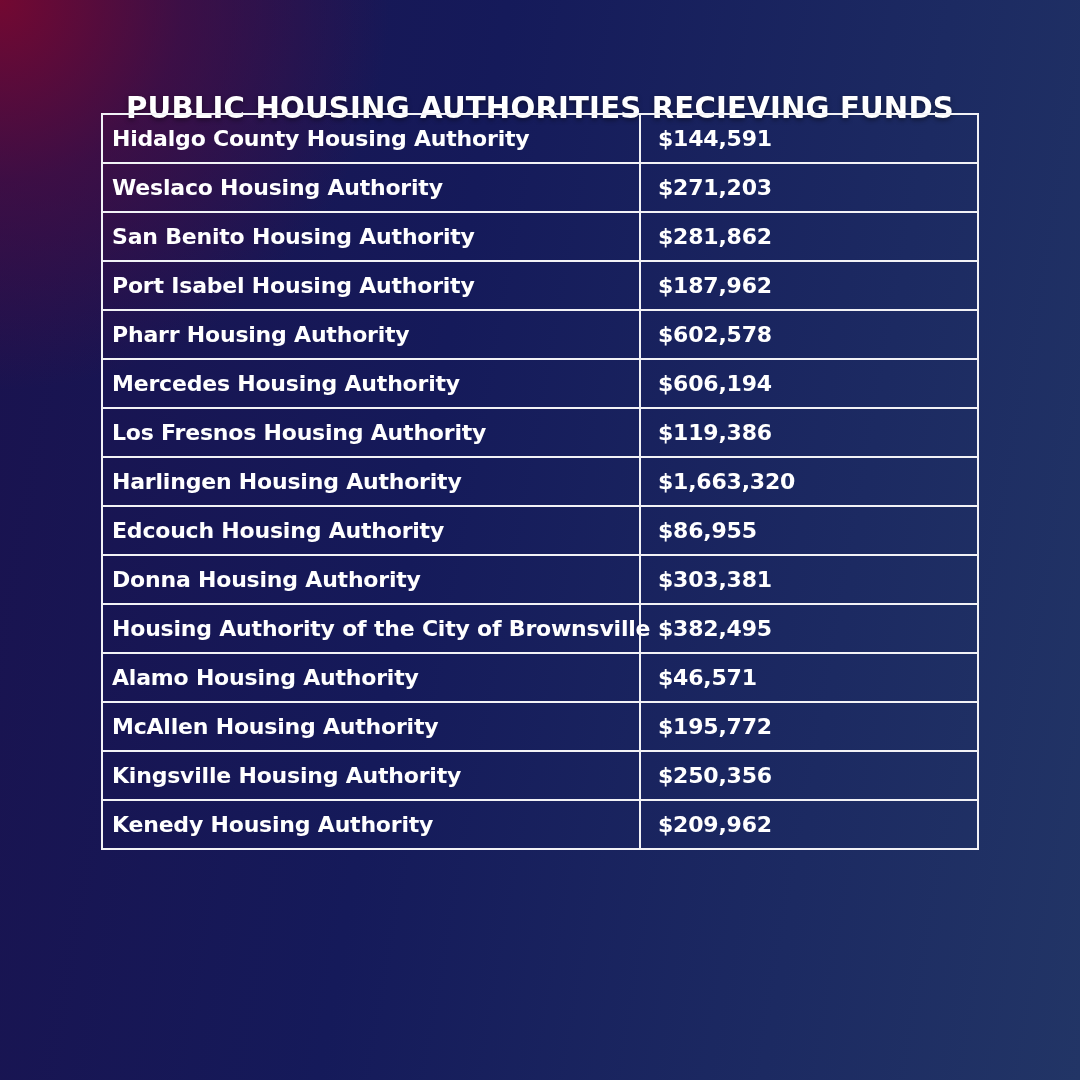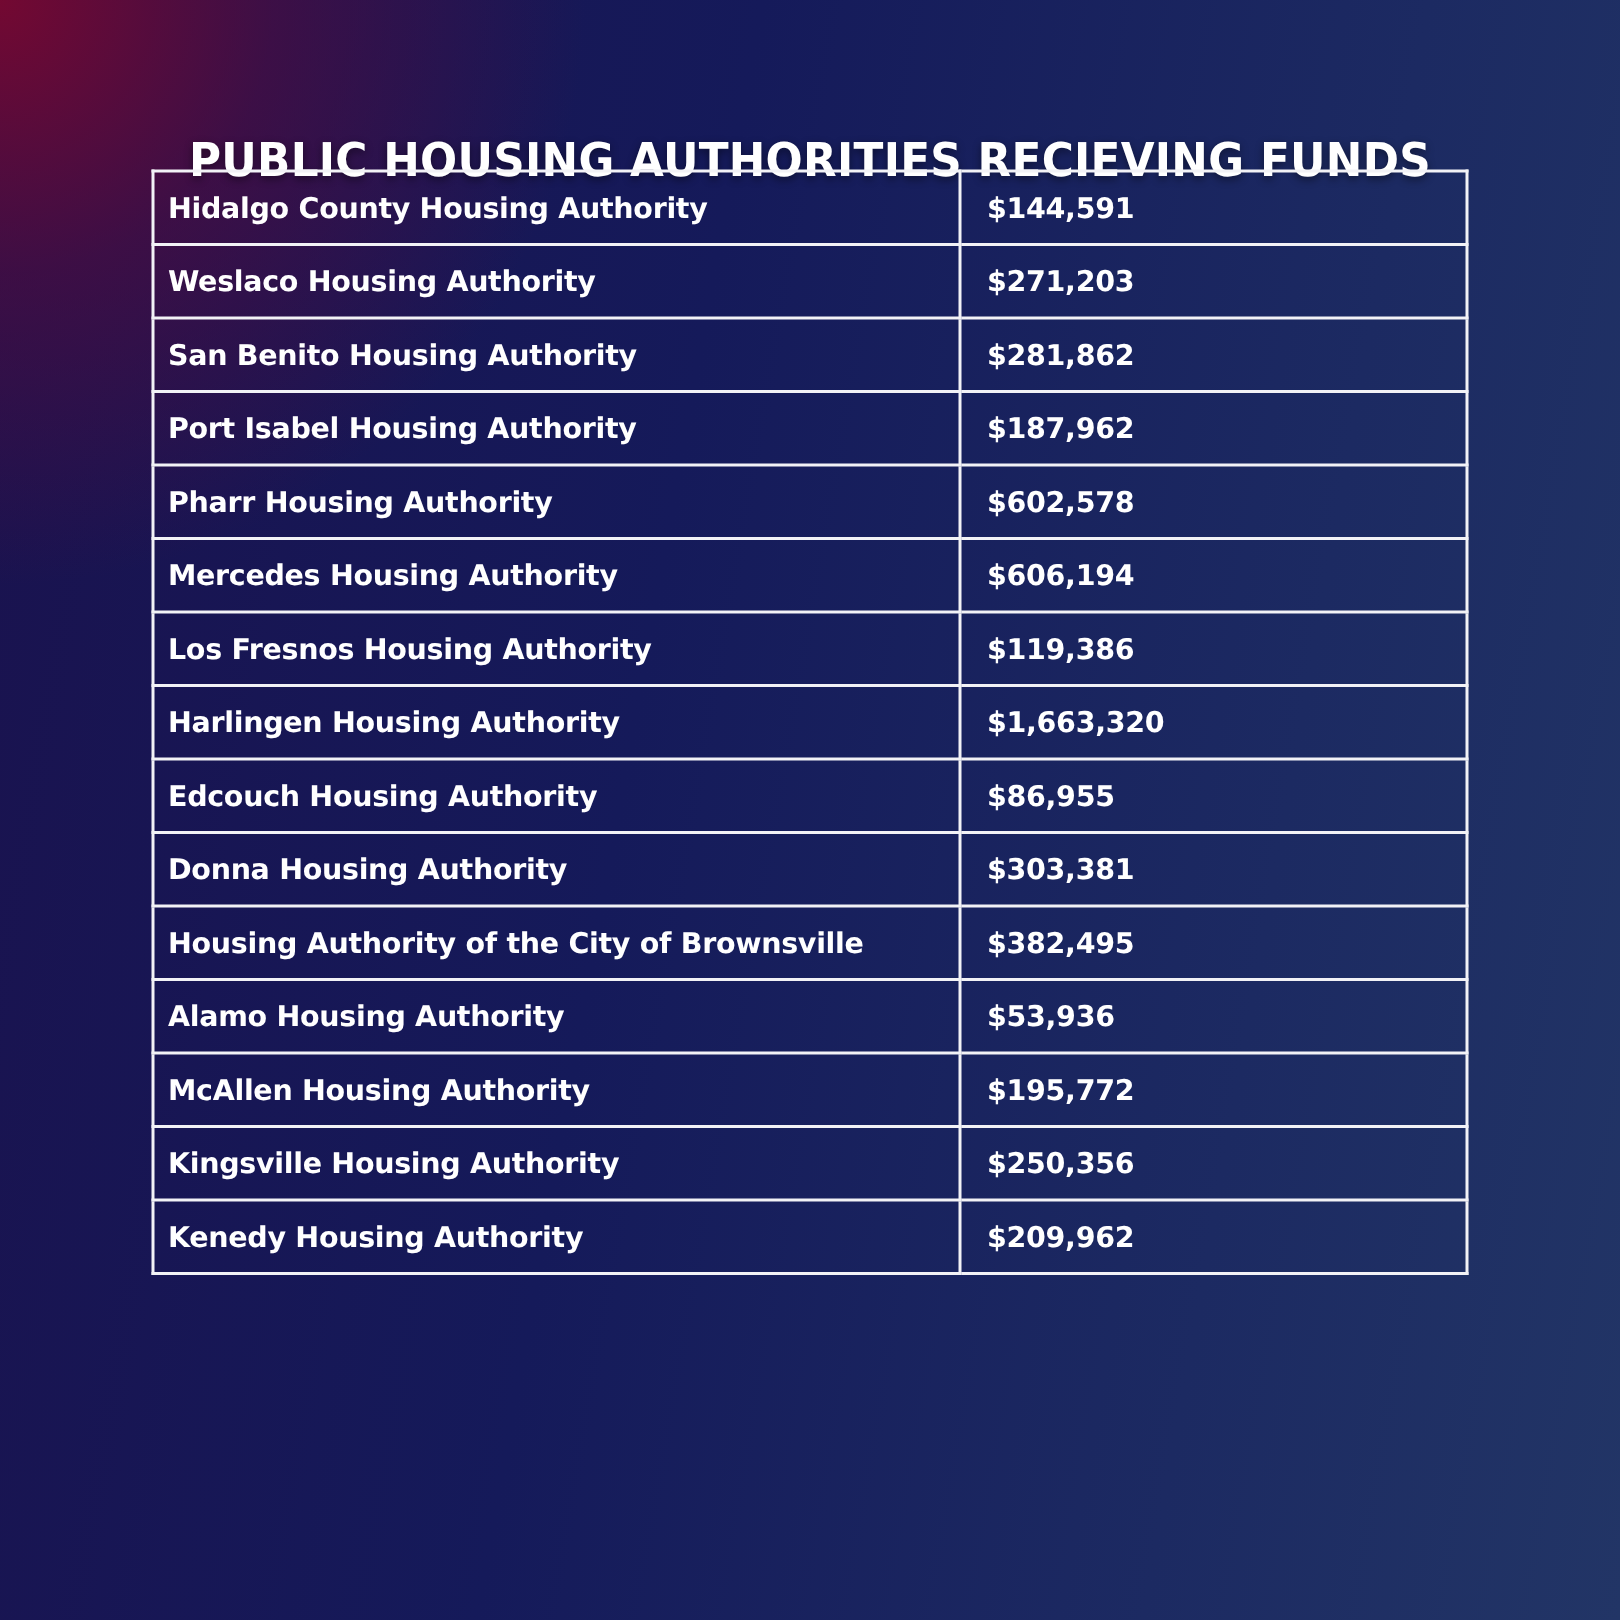--- a/index.html
+++ b/index.html
@@ -27,21 +27,21 @@
     width: 878px;
     border-collapse: collapse;
     table-layout: fixed;
   }
   table.funds td {
     border: 2px solid #f2f2f6;
     height: 47px;
     padding: 0 0 0 9px;
     font-family: "DejaVu Sans", sans-serif;
     font-weight: bold;
-    font-size: 19px;
+    font-size: 22px;
     letter-spacing: -0.2px;
     white-space: nowrap;
     vertical-align: middle;
   }
   table.funds td.name { width: 527px; }
   table.funds td.amount { padding-left: 17px; }
 </style>
 </head>
 <body>
 
@@ -88,21 +88,21 @@
     <tr>
         <td class="name">Donna Housing Authority</td>
         <td class="amount">$303,381</td>
       </tr>
     <tr>
         <td class="name">Housing Authority of the City of Brownsville</td>
         <td class="amount">$382,495</td>
       </tr>
     <tr>
         <td class="name">Alamo Housing Authority</td>
-        <td class="amount">$53,936</td>
+        <td class="amount">$46,571</td>
       </tr>
     <tr>
         <td class="name">McAllen Housing Authority</td>
         <td class="amount">$195,772</td>
       </tr>
     <tr>
         <td class="name">Kingsville Housing Authority</td>
         <td class="amount">$250,356</td>
       </tr>
     <tr>

